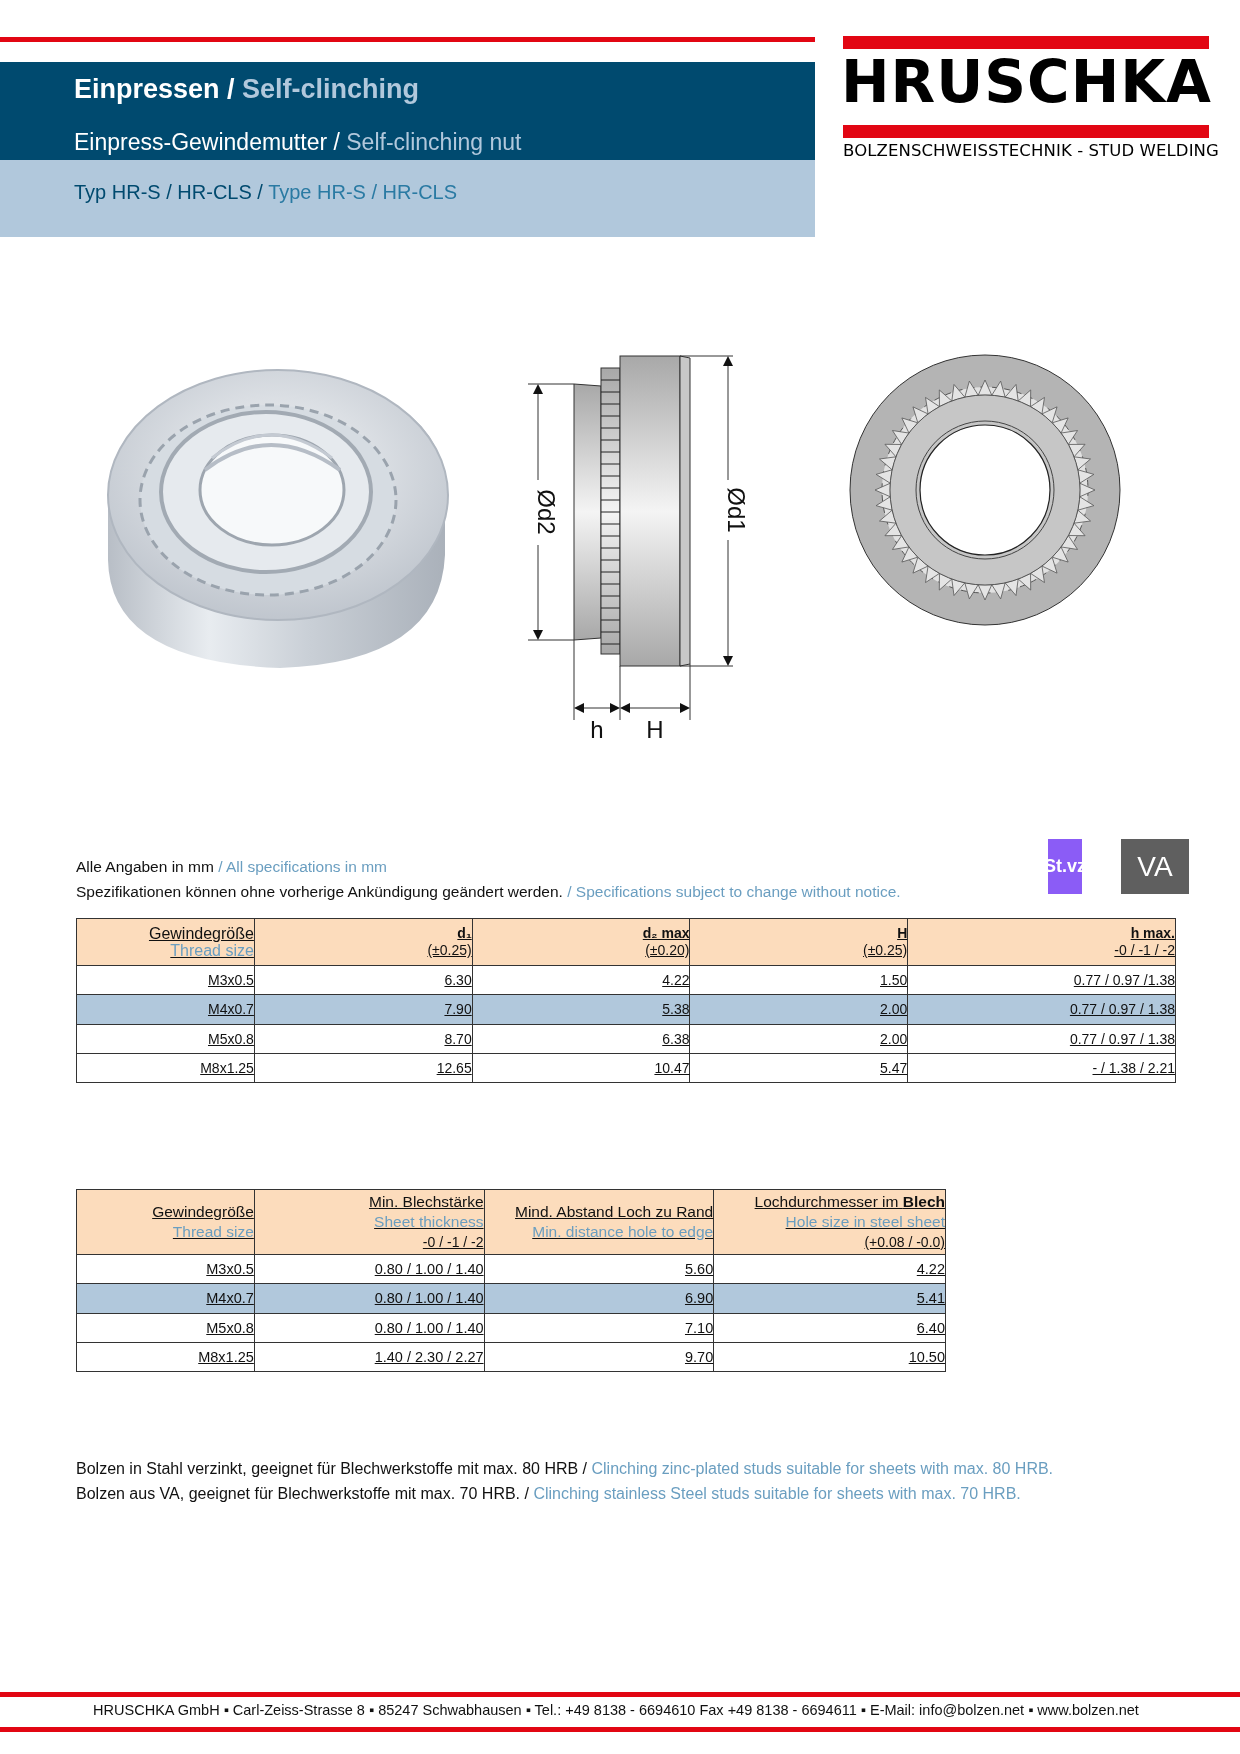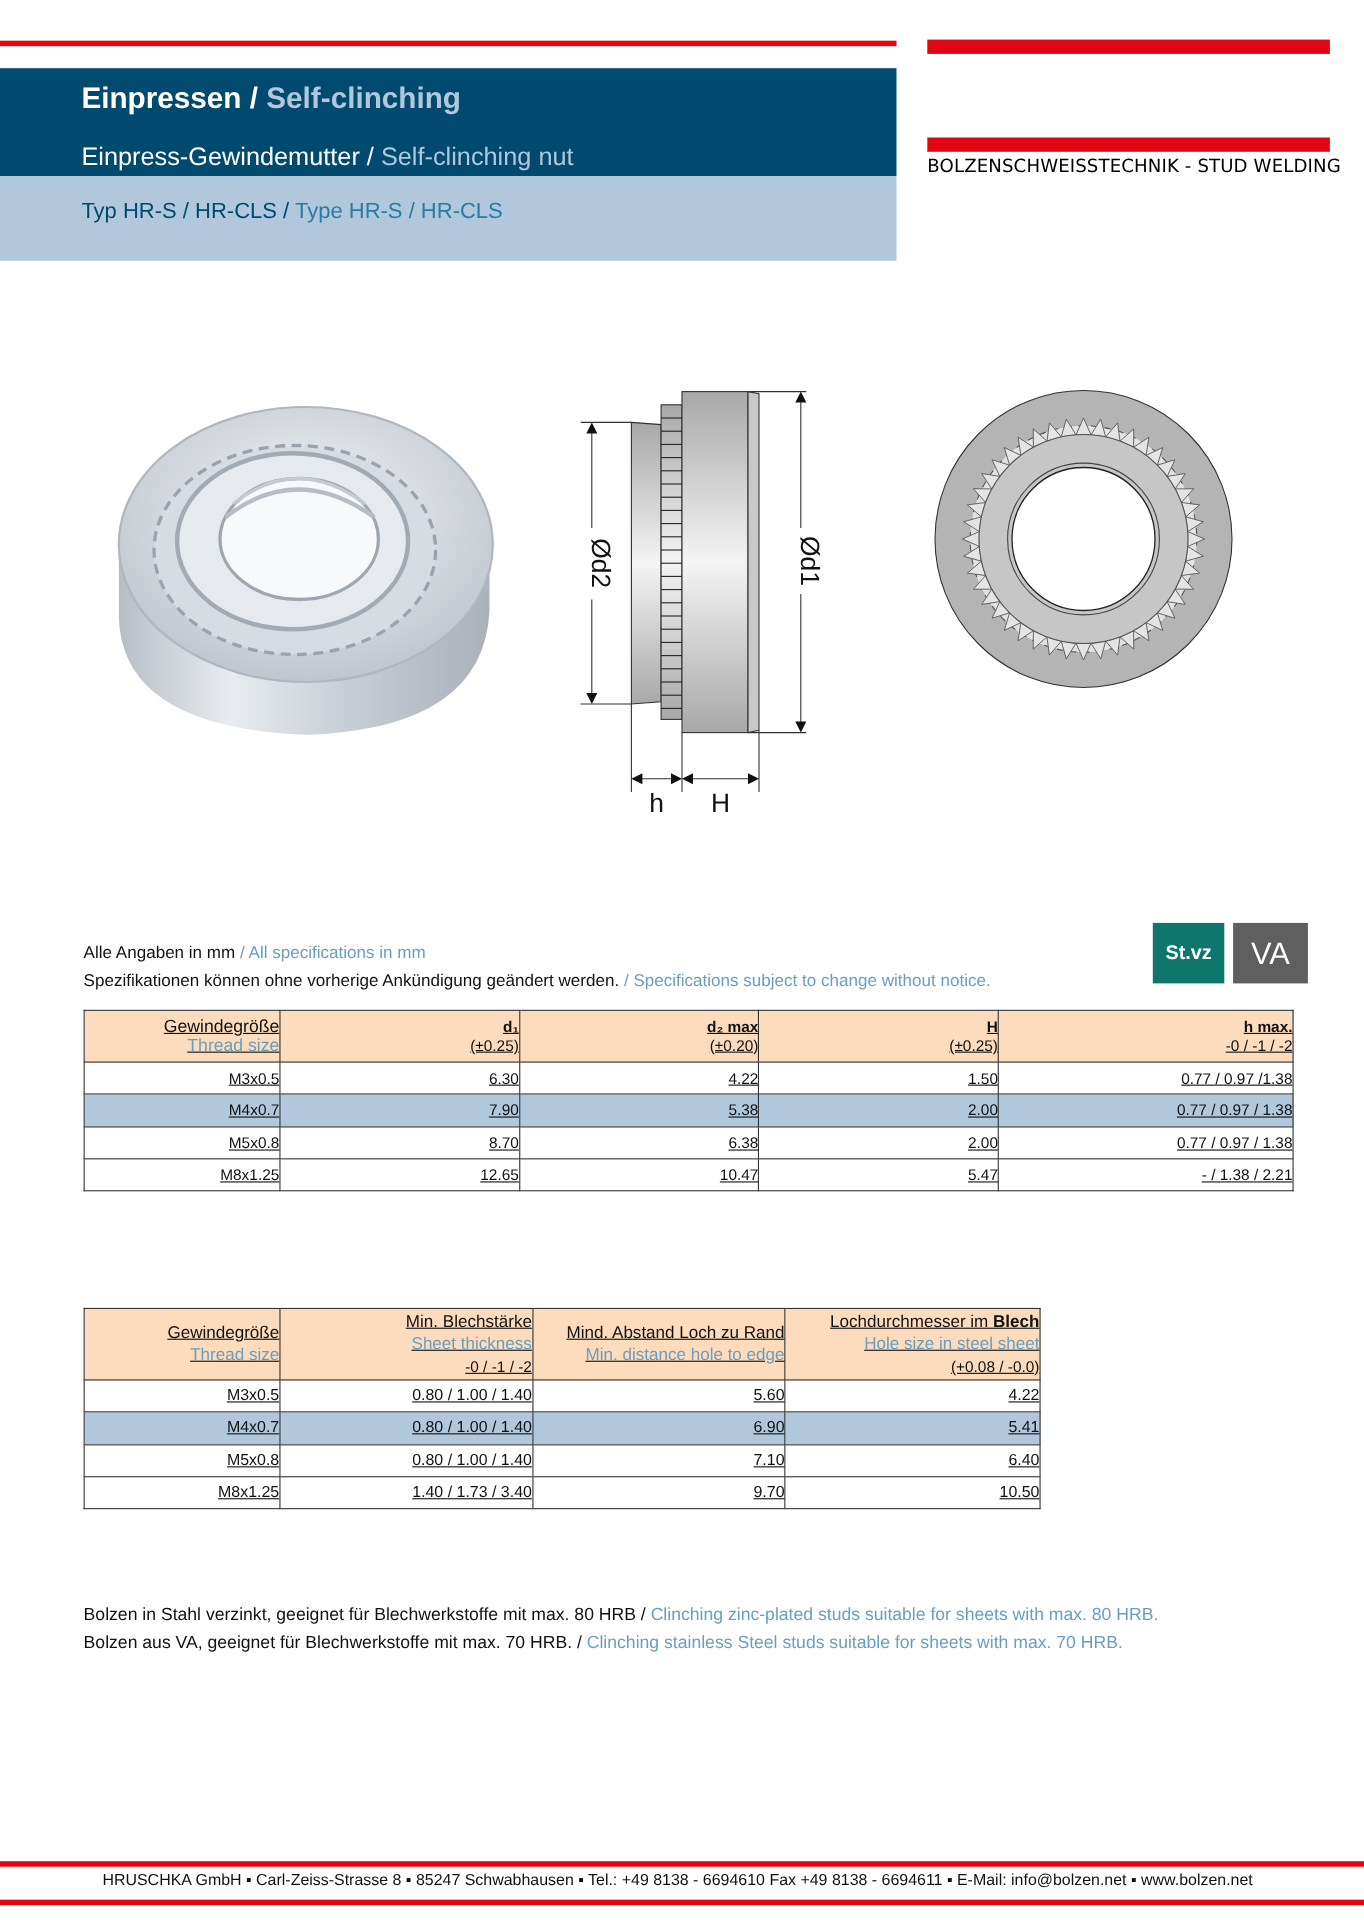--- a/index.html
+++ b/index.html
@@ -26,21 +26,21 @@
 
     .photo { position: absolute; left: 100px; top: 350px; width: 360px; height: 340px; }
     .drawing { position: absolute; left: 500px; top: 340px; width: 260px; height: 410px; }
     .frontview { position: absolute; left: 840px; top: 345px; width: 290px; height: 290px; }
 
     .spec1 { position: absolute; left: 76px; top: 858px; font-size: 15.5px; white-space: nowrap; }
     .spec2 { position: absolute; left: 76px; top: 883px; font-size: 15.5px; white-space: nowrap; }
     .en-text { color: #6a9ec0; }
 
     .badge { position: absolute; top: 839px; height: 55px; color: #fff; font-weight: bold; display: flex; align-items: center; justify-content: center; }
-    .badge-stvz { left: 1048px; width: 65px; background: #0f766e; font-size: 18px; }
+    .badge-stvz { left: 1048px; width: 34px; background: #8b5cf6; font-size: 18px; }
     .badge-va { left: 1121px; width: 68px; background: #5f5f5f; font-size: 28px; font-weight: normal; }
 
     table { position: absolute; border-collapse: collapse; font-size: 14px; }
     table td, table th { border: 1.5px solid #333; text-align: right; font-weight: normal; text-decoration: underline; }
     th { background: #fcdcbc; }
     tr.alt td { background: #b1c8dc; }
     .t1 { left: 76px; top: 918px; width: 1100px; }
     .t1 th { height: 47px; line-height: 17px; }
     .t1 td { height: 29.3px; }
     .t2 { left: 76px; top: 1189px; width: 870px; }
@@ -65,20 +65,21 @@
 <div class="red-line-top"></div>
 
 <div class="header-dark"></div>
 <div class="header-light"></div>
 <div class="h-title"><span>Einpressen / </span><span class="en">Self-clinching</span></div>
 <div class="h-sub"><span>Einpress-Gewindemutter / </span><span class="en">Self-clinching nut</span></div>
 <div class="h-type"><span>Typ HR-S / HR-CLS / </span><span class="en">Type HR-S / HR-CLS</span></div>
 
 <div class="logo">
   <div class="bar bar1"></div>
+  <div class="brand">HRUSCHKA</div>
   <div class="bar bar2"></div>
   <div class="tag">BOLZENSCHWEISSTECHNIK - STUD WELDING</div>
 </div>
 
 <div class="photo">
   <svg width="360" height="340" viewBox="0 0 360 340">
     <defs>
       <linearGradient id="side" x1="0" y1="0" x2="1" y2="0">
         <stop offset="0" stop-color="#b8bec6"></stop>
         <stop offset="0.3" stop-color="#e8ecf0"></stop>
@@ -345,21 +346,21 @@
         <td>5.41</td>
       </tr>
   <tr>
         <td>M5x0.8</td>
         <td>0.80 / 1.00 / 1.40</td>
         <td>7.10</td>
         <td>6.40</td>
       </tr>
   <tr>
         <td>M8x1.25</td>
-        <td>1.40 / 1.73 / 3.40</td>
+        <td>1.40 / 2.30 / 2.27</td>
         <td>9.70</td>
         <td>10.50</td>
       </tr>
 </tbody>
   </table>
 
 <div class="note1"><span>Bolzen in Stahl verzinkt, geeignet für Blechwerkstoffe mit max. 80 HRB / </span><span class="en-text">Clinching zinc-plated studs suitable for sheets with max. 80 HRB.</span></div>
 <div class="note2"><span>Bolzen aus VA, geeignet für Blechwerkstoffe mit max. 70 HRB. / </span><span class="en-text">Clinching stainless Steel studs suitable for sheets with max. 70 HRB.</span></div>
 
 <div class="footer-line fl1"></div>

